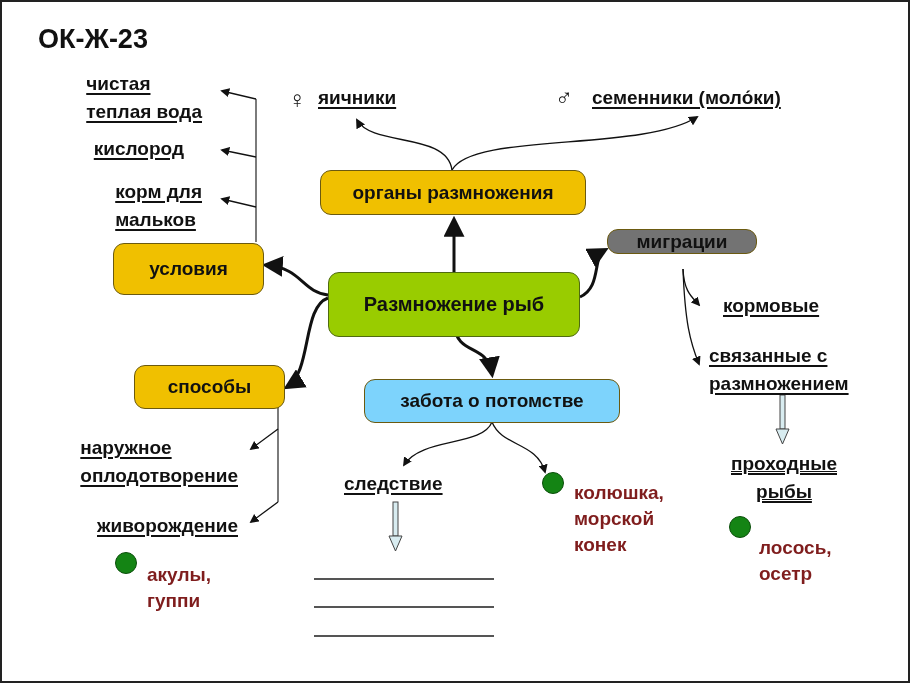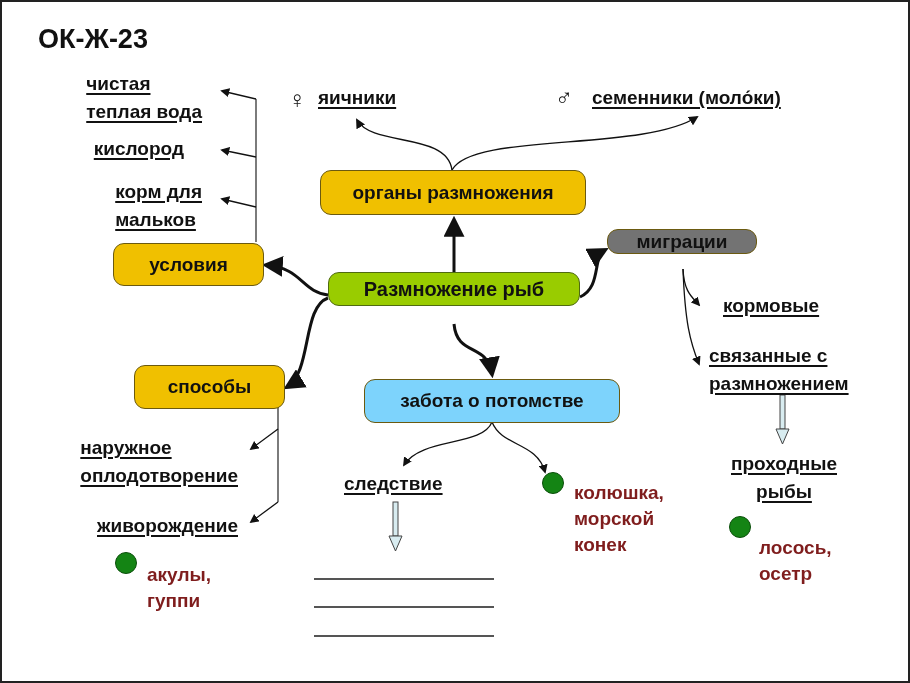--- a/index.html
+++ b/index.html
@@ -33,21 +33,21 @@
     }
     .box.central { background: #99cc00; border-color: #4f6b10; font-size: 20px; }
     .lbl {
       position: absolute;
       font-size: 19px; font-weight: bold;
       line-height: 28px;
       color: #111;
     }
     .lbl.u span { text-decoration: underline; text-decoration-thickness: 2px; text-underline-offset: 3px; }
     .lbl.right { text-align: left; }
-    .lbl.center { text-align: center; }
+    .lbl.center { text-align: center; text-decoration: underline; }
     .plain { position: absolute; font-size: 19px; font-weight: bold; line-height: 26px; color: #7f1d1d; }
     .dot {
       position: absolute; width: 20px; height: 20px; border-radius: 50%;
       background: #148414; border: 1px solid #0b4f0b;
     }
     .sym { position: absolute; font-size: 24px; color: #111; font-weight: normal; }
     .blank { position: absolute; height: 0; border-top: 2px solid #555; width: 180px; }
   </style>
 </head>
 <body>
@@ -97,30 +97,30 @@
       <path d="M387,534 L400,534 L393.5,549 z" fill="#d8ecf0" stroke="#444" stroke-width="1"></path>
     </g>
     <g>
       <rect x="778" y="393" width="5" height="34" fill="#d8ecf0" stroke="#444" stroke-width="1"></rect>
       <path d="M774,427 L787,427 L780.5,442 z" fill="#d8ecf0" stroke="#444" stroke-width="1"></path>
     </g>
   </svg>
 
   <div class="title">ОК-Ж-23</div>
 
-  <div class="box central" style="left: 326px; top: 270px; width: 252px; height: 34px; background: rgb(153, 204, 0); align-items: center;">
+  <div class="box central" style="left: 326px; top: 270px; width: 252px; height: 65px; background: rgb(153, 204, 0); align-items: center;">
     <span>Размножение рыб</span>
   </div>
   <div class="box" style="left: 318px; top: 168px; width: 266px; height: 45px; background: rgb(240, 192, 0);">
     <span>органы размножения</span>
   </div>
   <div class="box" style="left: 605px; top: 227px; width: 150px; height: 25px; background: #737373;">
     <span>миграции</span>
   </div>
-  <div class="box" style="left: 111px; top: 241px; width: 151px; height: 43px; background: rgb(240, 192, 0);">
+  <div class="box" style="left: 111px; top: 241px; width: 151px; height: 52px; background: rgb(240, 192, 0);">
     <span>условия</span>
   </div>
   <div class="box" style="left: 132px; top: 363px; width: 151px; height: 44px; background: rgb(240, 192, 0);">
     <span>способы</span>
   </div>
   <div class="box" style="left: 362px; top: 377px; width: 256px; height: 44px; background: #7dd3fc;">
     <span>забота о потомстве</span>
   </div>
 
   <span class="sym" style="left:286px;top:84px;">♀</span>

